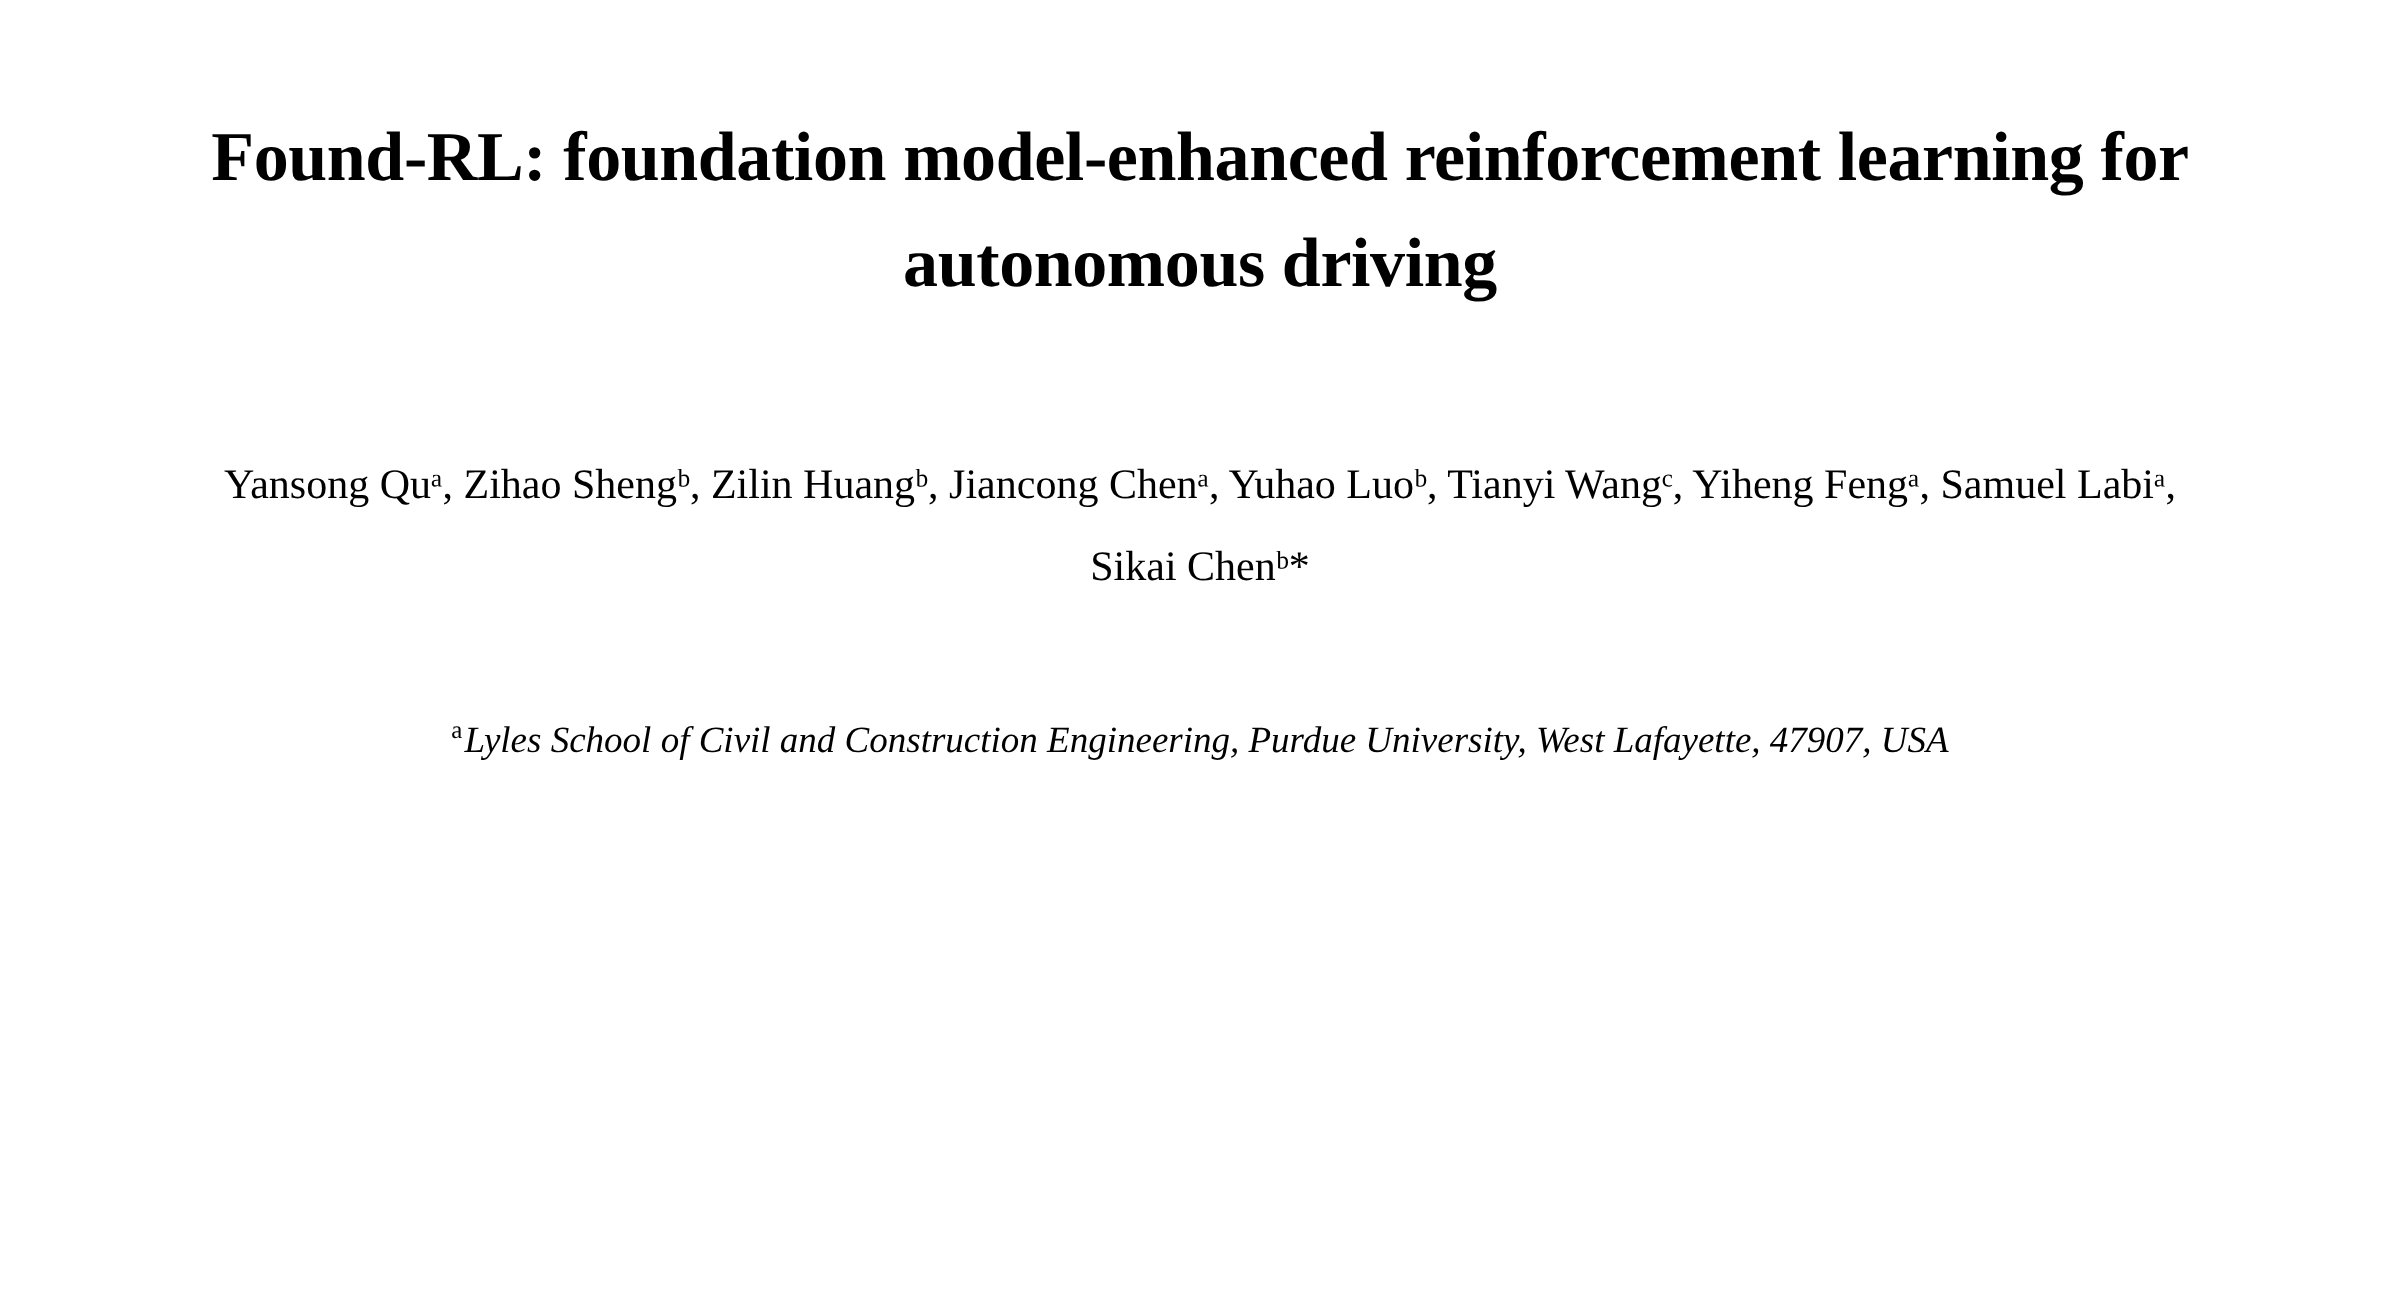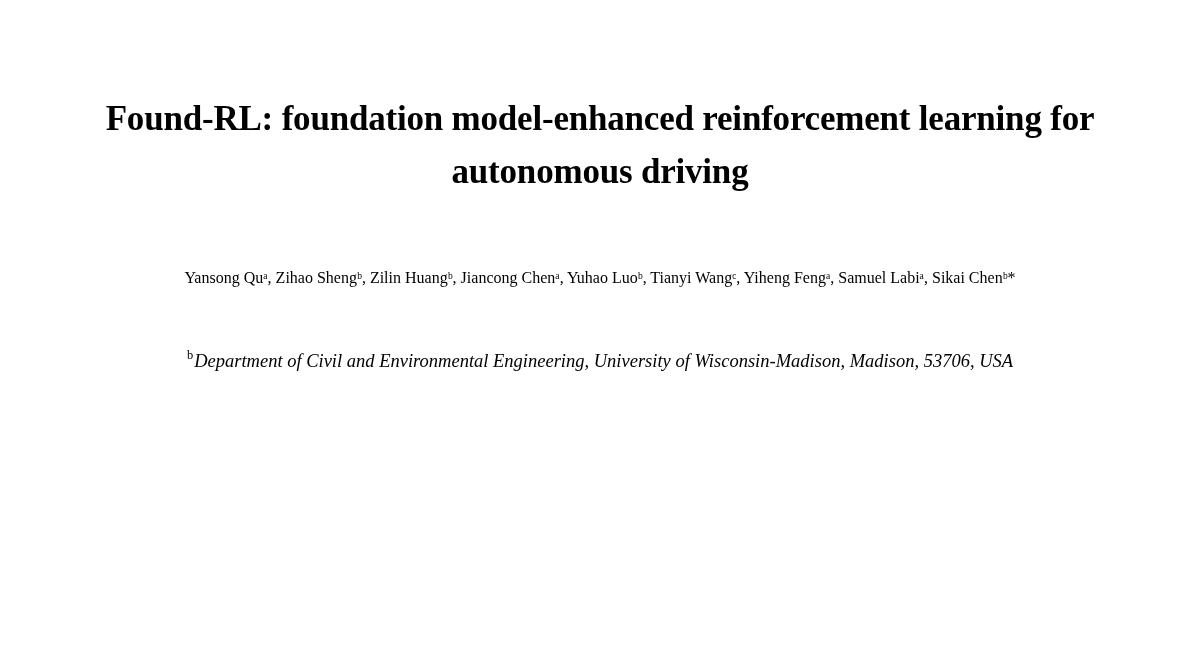--- a/index.html
+++ b/index.html
@@ -16,32 +16,32 @@
   }
   .page {
     width: 1200px;
     height: 648px;
     box-sizing: border-box;
     padding: 0 95px;
     position: relative;
   }
   .title {
     margin: 0;
-    padding-top: 92px;
+    padding-top: 52px;
     font-size: 35px;
     font-weight: bold;
     line-height: 1.52;
     text-align: center;
     letter-spacing: -0.2px;
     font-family: "Liberation Serif", "DejaVu Serif", serif;
   }
   .authors {
     margin: 0;
     padding-top: 64px;
-    font-size: 16px;
+    font-size: 21px;
     line-height: 1.95;
     text-align: center;
     font-family: "Liberation Serif", "DejaVu Serif", serif;
   }
   .affiliations {
     padding-top: 52px;
     text-align: center;
   }
   .affil {
     font-size: 18.5px;
@@ -62,16 +62,16 @@
 </head>
 <body>
 
 <div class="page">
 
   <h1 class="title">Found-RL: foundation model-enhanced reinforcement learning for autonomous driving</h1>
 
   <p class="authors">Yansong Quᵃ, Zihao Shengᵇ, Zilin Huangᵇ, Jiancong Chenᵃ, Yuhao Luoᵇ, Tianyi Wangᶜ, Yiheng Fengᵃ, Samuel Labiᵃ, Sikai Chenᵇ*</p>
 
   <div class="affiliations">
-    <p class="affil"><span class="marker">b</span><span>Department of Civil and Environmental Engineering, University of Wisconsin-Madison, Madison, 53706, USA</span></p>
+    <p class="affil"><span class="marker">a</span><span>Lyles School of Civil and Construction Engineering, Purdue University, West Lafayette, 47907, USA</span></p>
   </div>
 
 </div>
 
 </body></html>

